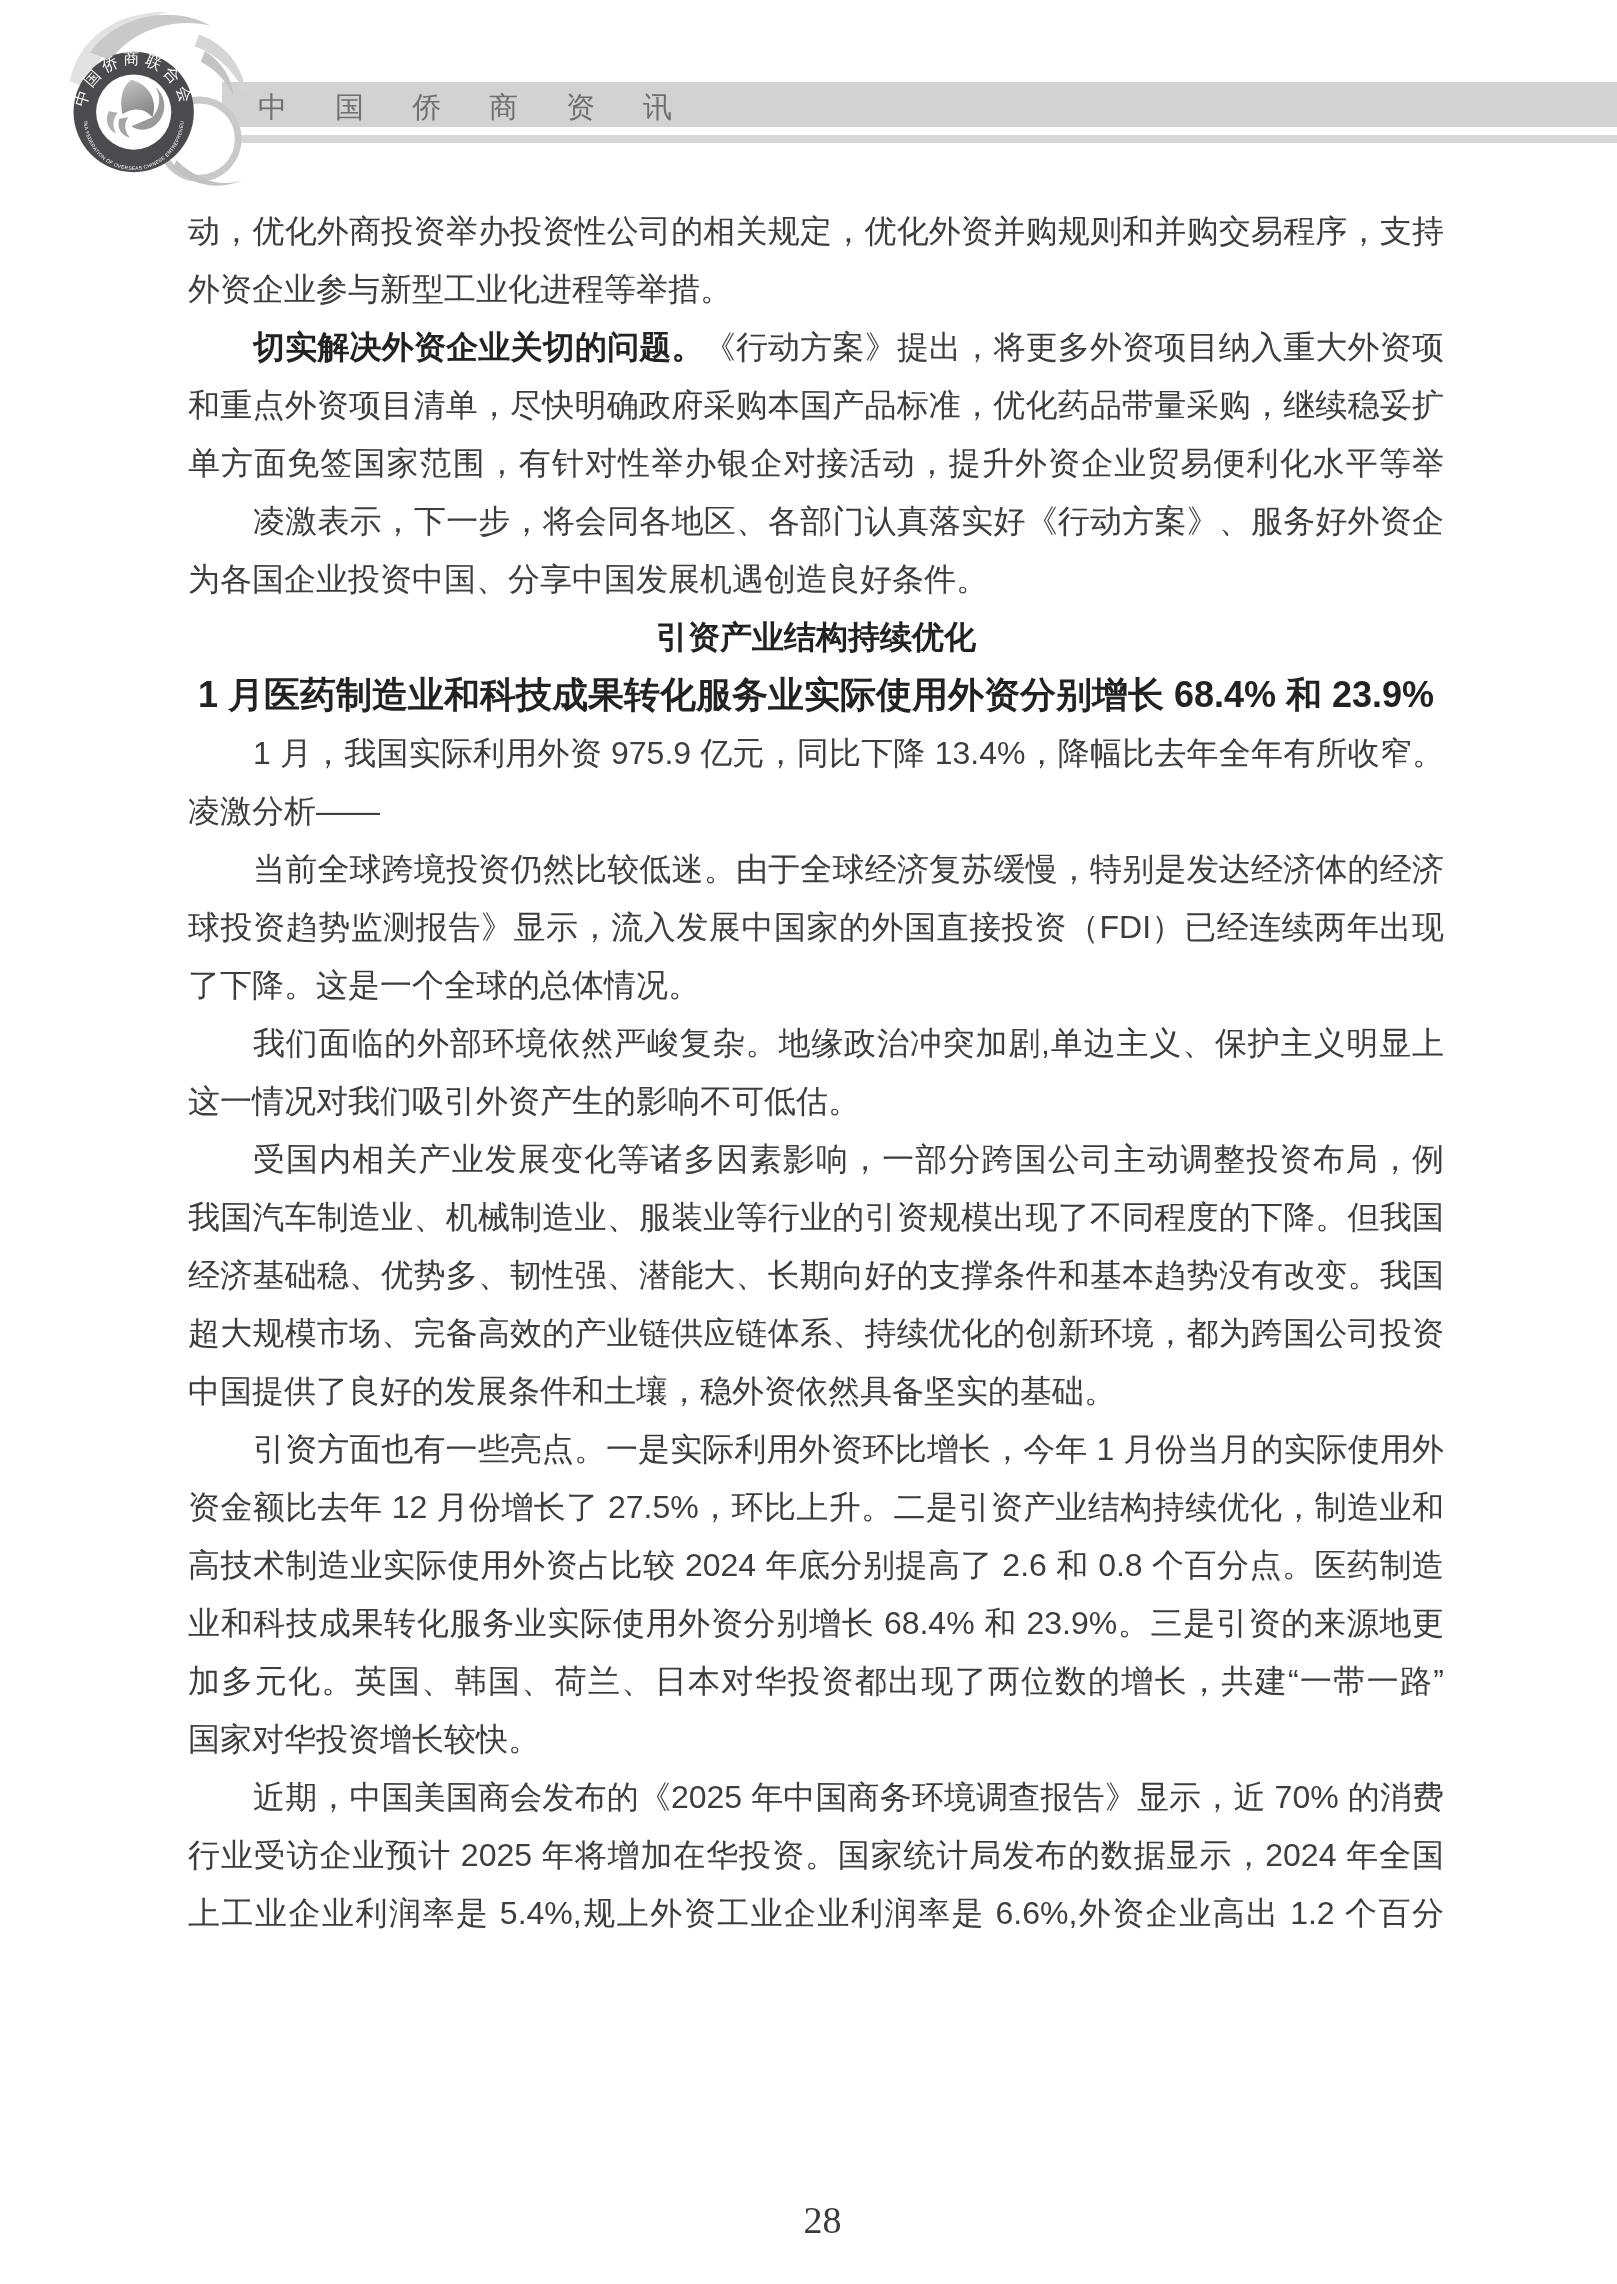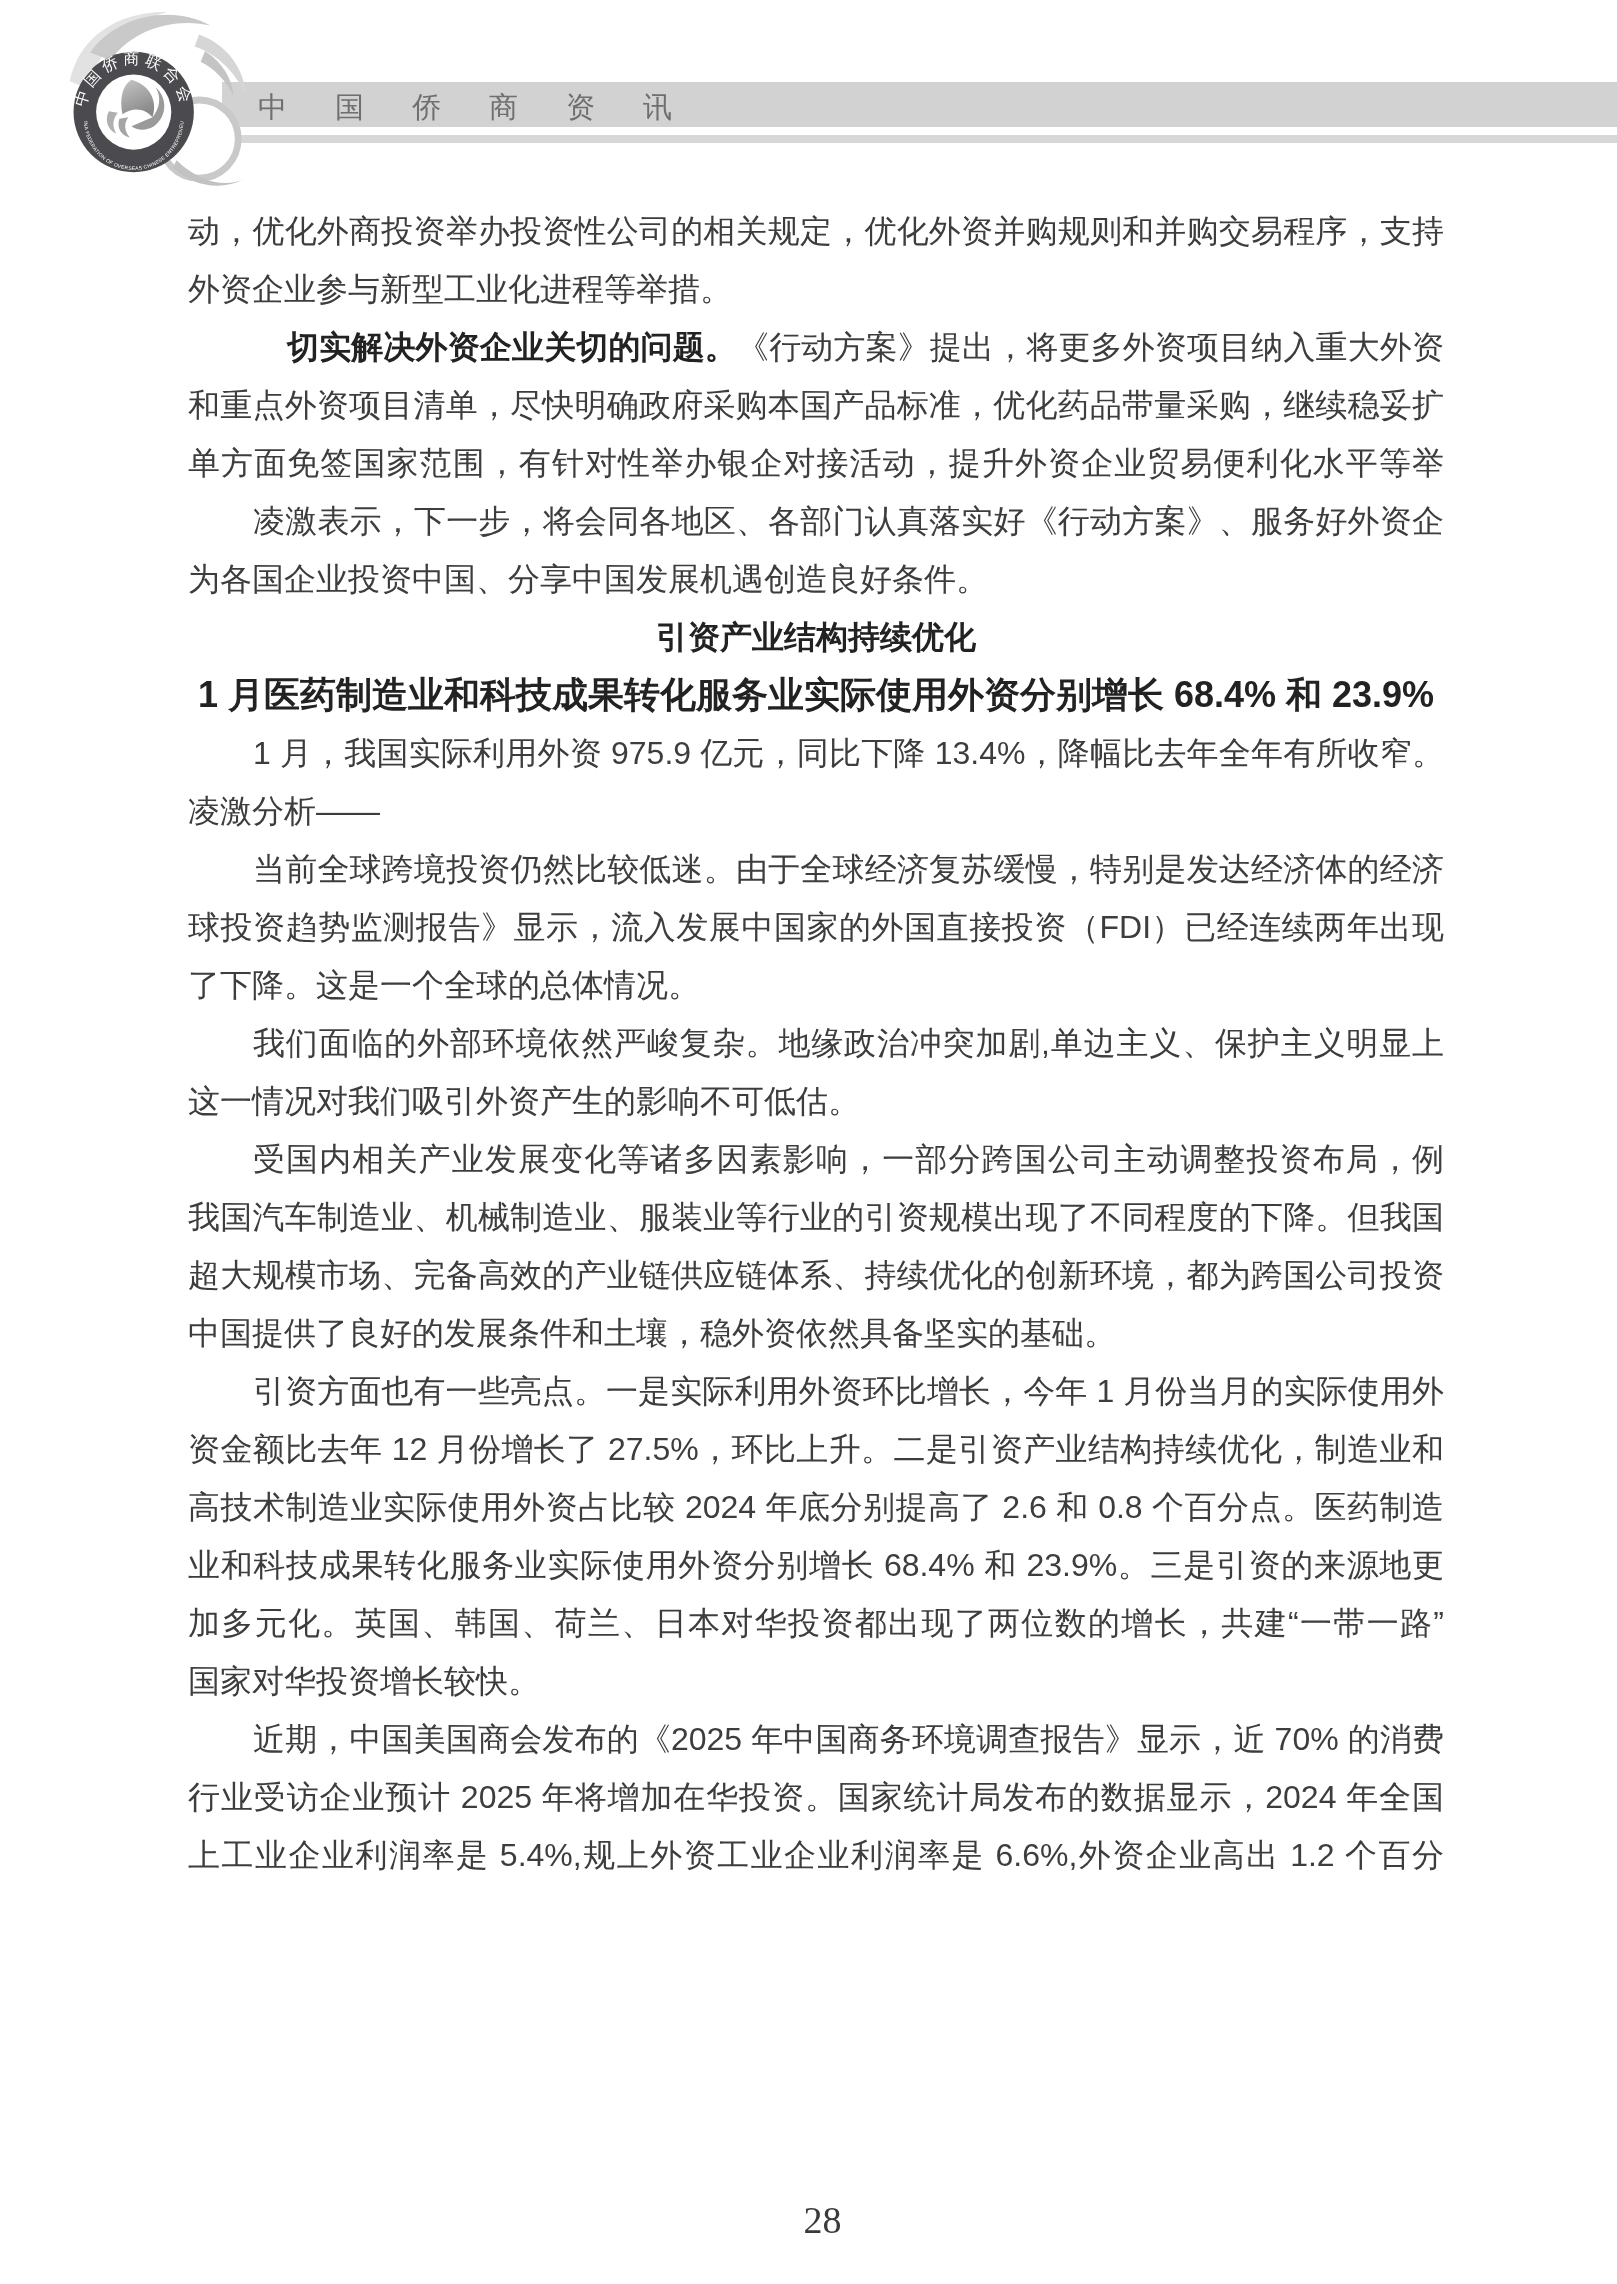--- a/index.html
+++ b/index.html
@@ -56,21 +56,21 @@
     color: #3d3d3d;
     text-align: left;
     overflow: hidden;
     font-weight: 400;
   }
   .line.jl { text-align: justify; text-align-last: justify; }
   .line.ind { text-indent: 65px; }
   .line.center { text-align: center; text-align-last: center; text-indent: 0; }
   .line.bold { font-weight: 700; color: #222222; }
   .line.big { font-size: 36px; }
-  .line b.lead { font-weight: 700; color: #222222; margin-left: 34px; }
+  .line b.lead { font-weight: 700; color: #222222; }
 
   
   .page-number {
     position: absolute;
     left: 0; top: 2198px;
     width: 100%;
     text-align: center;
     font-family: "Liberation Serif", "DejaVu Serif", serif;
     font-size: 38px;
     color: #3a3a3a;
@@ -141,20 +141,21 @@
       <div class="line center bold big">1 月医药制造业和科技成果转化服务业实际使用外资分别增长 68.4% 和 23.9%</div>
       <div class="line ind jl">1 月，我国实际利用外资 975.9 亿元，同比下降 13.4%，降幅比去年全年有所收窄。</div>
       <div class="line">凌激分析——</div>
       <div class="line ind jl">当前全球跨境投资仍然比较低迷。由于全球经济复苏缓慢，特别是发达经济体的经济</div>
       <div class="line jl">球投资趋势监测报告》显示，流入发展中国家的外国直接投资（FDI）已经连续两年出现</div>
       <div class="line">了下降。这是一个全球的总体情况。</div>
       <div class="line ind jl">我们面临的外部环境依然严峻复杂。地缘政治冲突加剧,单边主义、保护主义明显上升，</div>
       <div class="line">这一情况对我们吸引外资产生的影响不可低估。</div>
       <div class="line ind jl">受国内相关产业发展变化等诸多因素影响，一部分跨国公司主动调整投资布局，例如：</div>
       <div class="line jl">我国汽车制造业、机械制造业、服装业等行业的引资规模出现了不同程度的下降。但我国</div>
+      <div class="line jl">经济基础稳、优势多、韧性强、潜能大、长期向好的支撑条件和基本趋势没有改变。我国</div>
       <div class="line jl">超大规模市场、完备高效的产业链供应链体系、持续优化的创新环境，都为跨国公司投资</div>
       <div class="line">中国提供了良好的发展条件和土壤，稳外资依然具备坚实的基础。</div>
       <div class="line ind jl">引资方面也有一些亮点。一是实际利用外资环比增长，今年 1 月份当月的实际使用外</div>
       <div class="line jl">资金额比去年 12 月份增长了 27.5%，环比上升。二是引资产业结构持续优化，制造业和</div>
       <div class="line jl">高技术制造业实际使用外资占比较 2024 年底分别提高了 2.6 和 0.8 个百分点。医药制造</div>
       <div class="line jl">业和科技成果转化服务业实际使用外资分别增长 68.4% 和 23.9%。三是引资的来源地更</div>
       <div class="line jl">加多元化。英国、韩国、荷兰、日本对华投资都出现了两位数的增长，共建“一带一路”</div>
       <div class="line">国家对华投资增长较快。</div>
       <div class="line ind jl">近期，中国美国商会发布的《2025 年中国商务环境调查报告》显示，近 70% 的消费</div>
       <div class="line jl">行业受访企业预计 2025 年将增加在华投资。国家统计局发布的数据显示，2024 年全国规</div>

